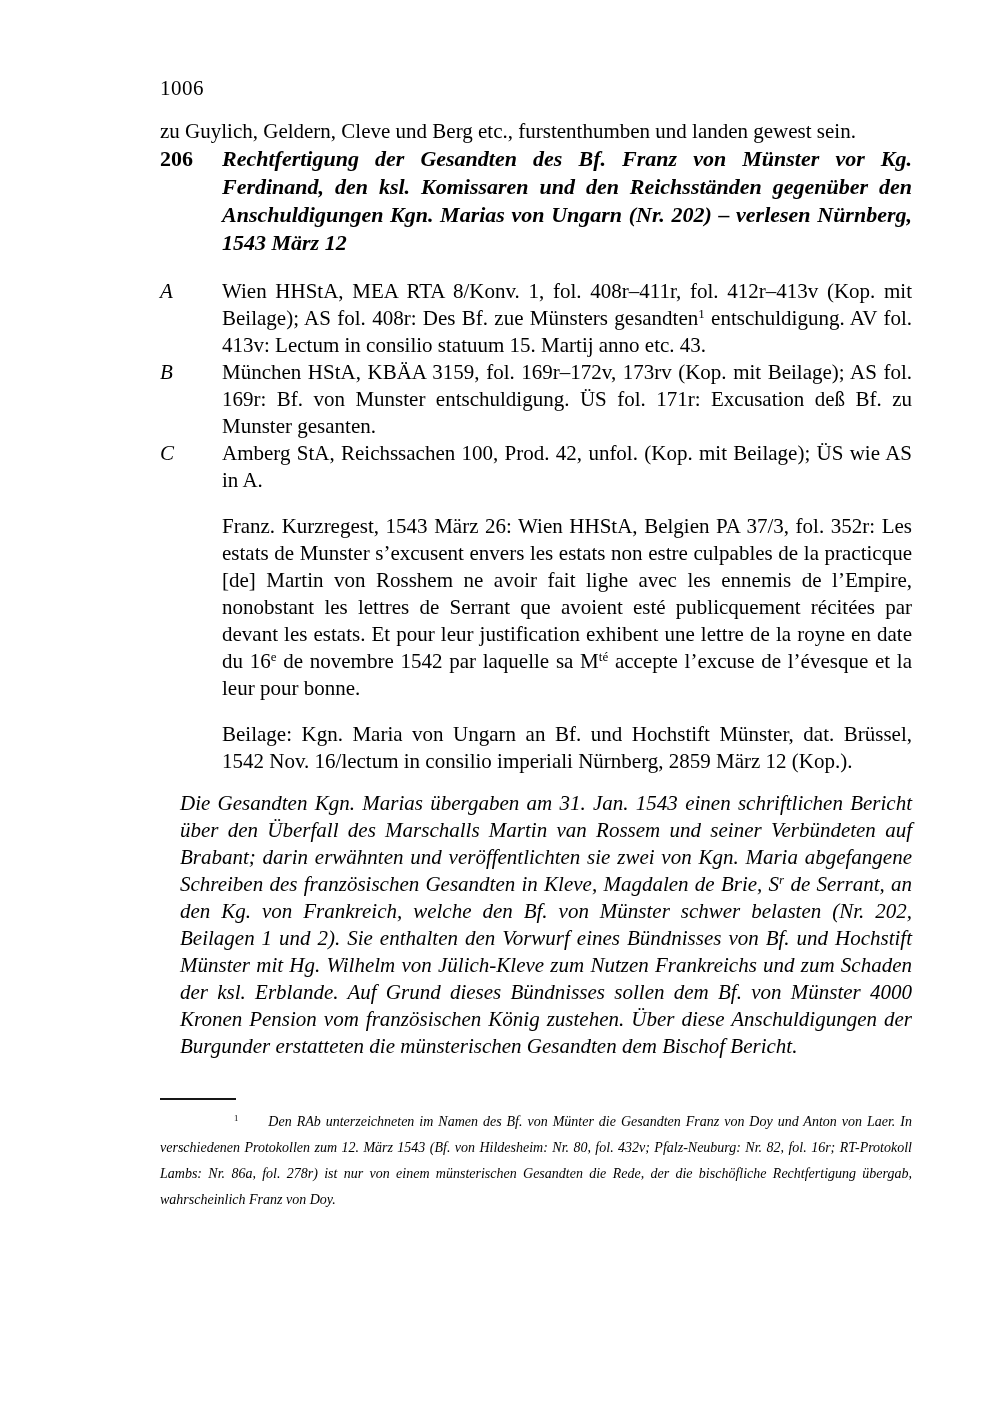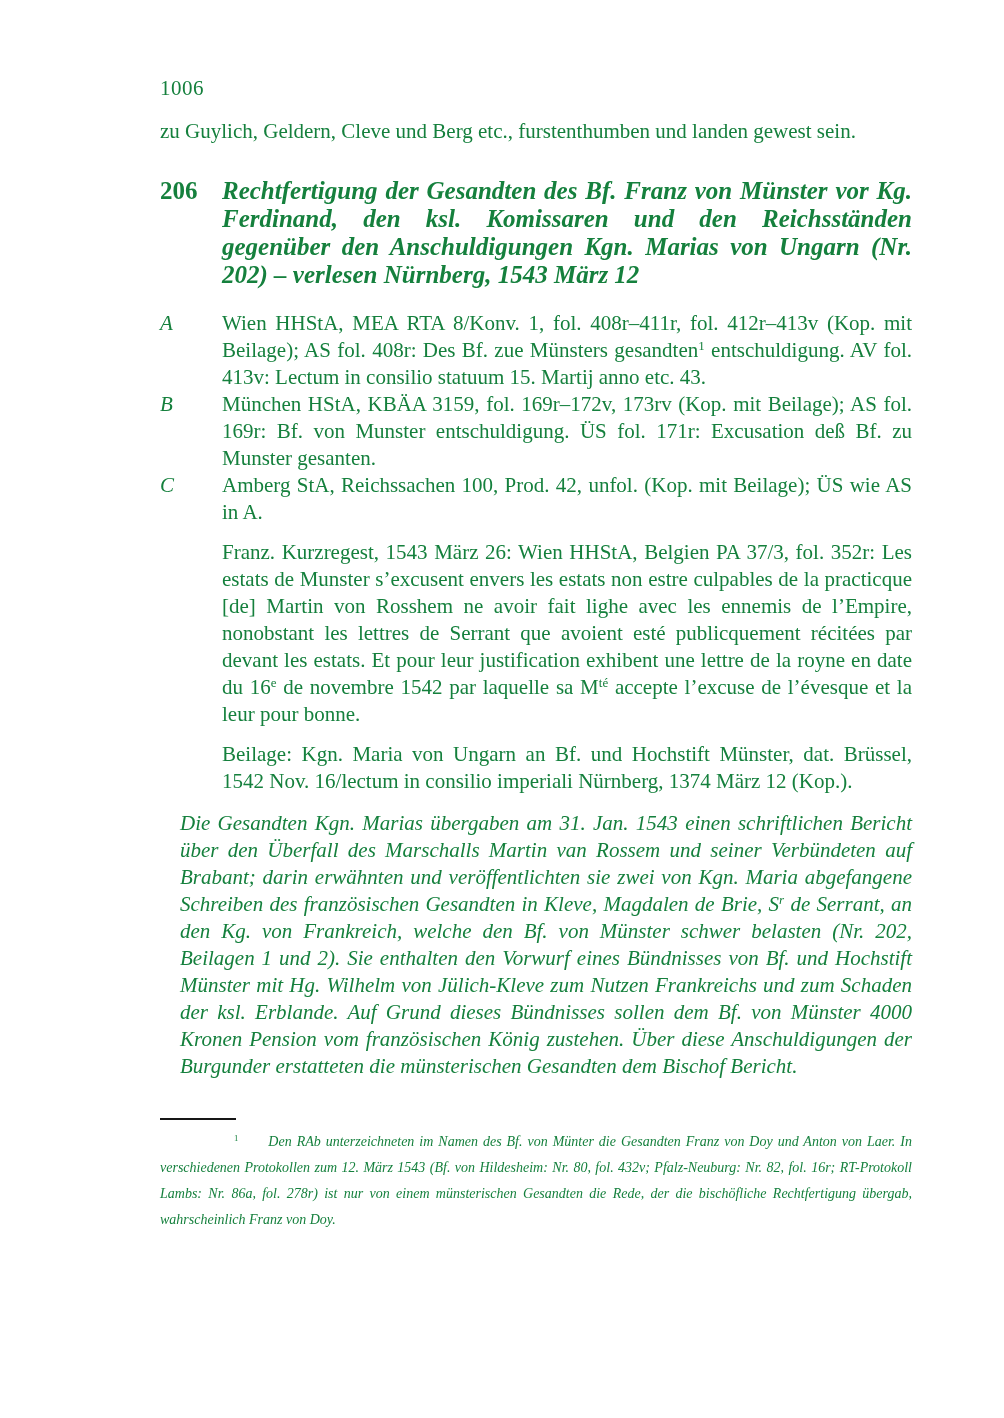--- a/index.html
+++ b/index.html
@@ -1,21 +1,21 @@
 <!DOCTYPE html>
 <html lang="de"><head>
 <meta charset="utf-8">
 <style>
   html, body { margin: 0; padding: 0; background: #e8e8e8; }
   .page {
     position: relative;
     width: 1004px;
     height: 1418px;
     background: #ffffff;
-    color: #15803d;
+    color: #000000;
     font-family: "Liberation Serif", serif;
     overflow: hidden;
   }
   .textcol {
     position: absolute;
     left: 160px;
     top: 76px;
     width: 752px;
   }
   
@@ -43,37 +43,37 @@
     line-height: 0;
     vertical-align: baseline;
     position: relative;
     top: -0.55em;
   }
   .body {
     font-size: 21px;
     line-height: 27px;
   }
   
-  .carryover { margin-bottom: 32px; }
+  .carryover { }
   
   .hang { position: relative; padding-left: 62px; }
   .hang > .tag { position: absolute; left: 0; top: 0; }
   .entry-heading {
-    font-size: 25px;
+    font-size: 22px;
     line-height: 28px;
     font-weight: bold;
     margin-bottom: 21px;
   }
   .entry-heading .tag { font-style: normal; }
   .entry-heading .title { font-style: italic; }
   
   .source { }
   .source .tag { font-style: italic; }
   
-  .apparatus { padding-left: 62px; margin-top: 13px; }
+  .apparatus { padding-left: 62px; margin-top: 19px; }
   
   .summary {
     font-style: italic;
     margin-top: 15px;
     margin-left: 20px;
   }
   
   .footnotes { margin-top: 38px; }
   .fn-rule {
     width: 76px;
@@ -122,21 +122,21 @@
     <div class="body source hang just">
       <span class="tag">C</span>
       <span class="it">Amberg StA, Reichssachen 100, Prod. 42, unfol. (Kop. mit Beilage); ÜS wie AS in A.</span>
     </div>
 
     <p class="body apparatus just">
       <span class="it">Franz. Kurzregest, 1543 März 26: Wien HHStA, Belgien PA 37/3, fol. 352r: </span><span class="rm">Les estats de Munster s’excusent envers les estats non estre culpables de la practicque </span><span class="it">[de]</span><span class="rm"> Martin von Rosshem ne avoir fait lighe avec les ennemis de l’Empire, nonobstant les lettres de Serrant que avoient esté publicquement récitées par devant les estats. Et pour leur justification exhibent une lettre de la royne en date du 16</span><sup class="rm">e</sup><span class="rm"> de novembre 1542 par laquelle sa M</span><sup class="rm">té</sup><span class="rm"> accepte l’excuse de l’évesque et la leur pour bonne.</span>
     </p>
 
     <p class="body apparatus just">
-      <span class="it">Beilage: Kgn. Maria von Ungarn an Bf. und Hochstift Münster, dat. Brüssel, 1542 Nov. 16/</span><span class="rm">lectum in consilio imperiali </span><span class="it">Nürnberg, 1374 März 12 (Kop.).</span>
+      <span class="it">Beilage: Kgn. Maria von Ungarn an Bf. und Hochstift Münster, dat. Brüssel, 1542 Nov. 16/</span><span class="rm">lectum in consilio imperiali </span><span class="it">Nürnberg, 2859 März 12 (Kop.).</span>
     </p>
 
     <p class="body summary just">
       <span>Die Gesandten Kgn. Marias übergaben am 31. Jan. 1543 einen schriftlichen Bericht über den Überfall des Marschalls Martin van Rossem und seiner Verbündeten auf Brabant; darin erwähnten und veröffentlichten sie zwei von Kgn. Maria abgefangene Schreiben des französischen Gesandten in Kleve, Magdalen de Brie, S</span><sup>r</sup><span> de Serrant, an den Kg. von Frankreich, welche den Bf. von Münster schwer belasten (Nr. 202, Beilagen 1 und 2). Sie enthalten den Vorwurf eines Bündnisses von Bf. und Hochstift Münster mit Hg. Wilhelm von Jülich-Kleve zum Nutzen Frankreichs und zum Schaden der ksl. Erblande. Auf Grund dieses Bündnisses sollen dem Bf. von Münster 4000 Kronen Pension vom französischen König zustehen. Über diese Anschuldigungen der Burgunder erstatteten die münsterischen Gesandten dem Bischof Bericht.</span>
     </p>
 
     <footer class="footnotes">
       <div class="fn-rule"></div>
       <p class="fn just">
         <sup class="fn-marker">1</sup><span>Den RAb unterzeichneten im Namen des Bf. von Münter die Gesandten Franz von Doy und Anton von Laer. In verschiedenen Protokollen zum 12. März 1543 (Bf. von Hildesheim: Nr. 80, fol. 432v; Pfalz-Neuburg: Nr. 82, fol. 16r; RT-Protokoll Lambs: Nr. 86a, fol. 278r) ist nur von einem münsterischen Gesandten die Rede, der die bischöfliche Rechtfertigung übergab, wahrscheinlich Franz von Doy.</span>

